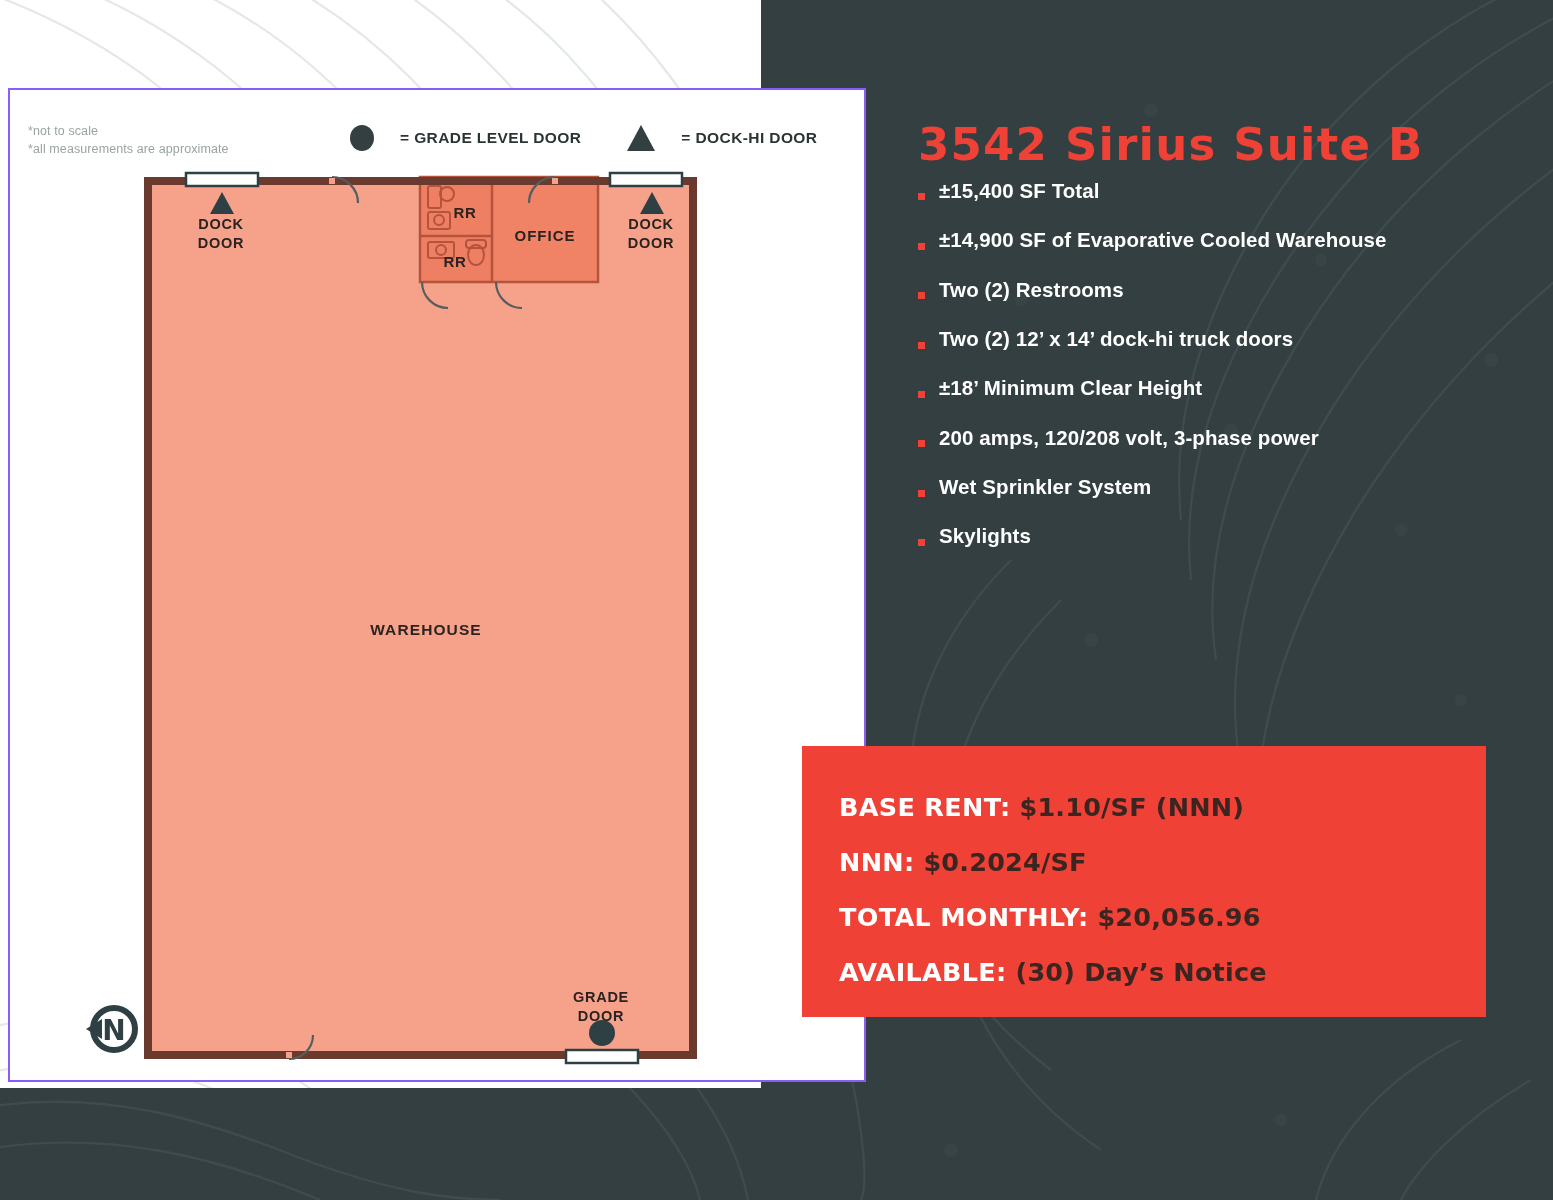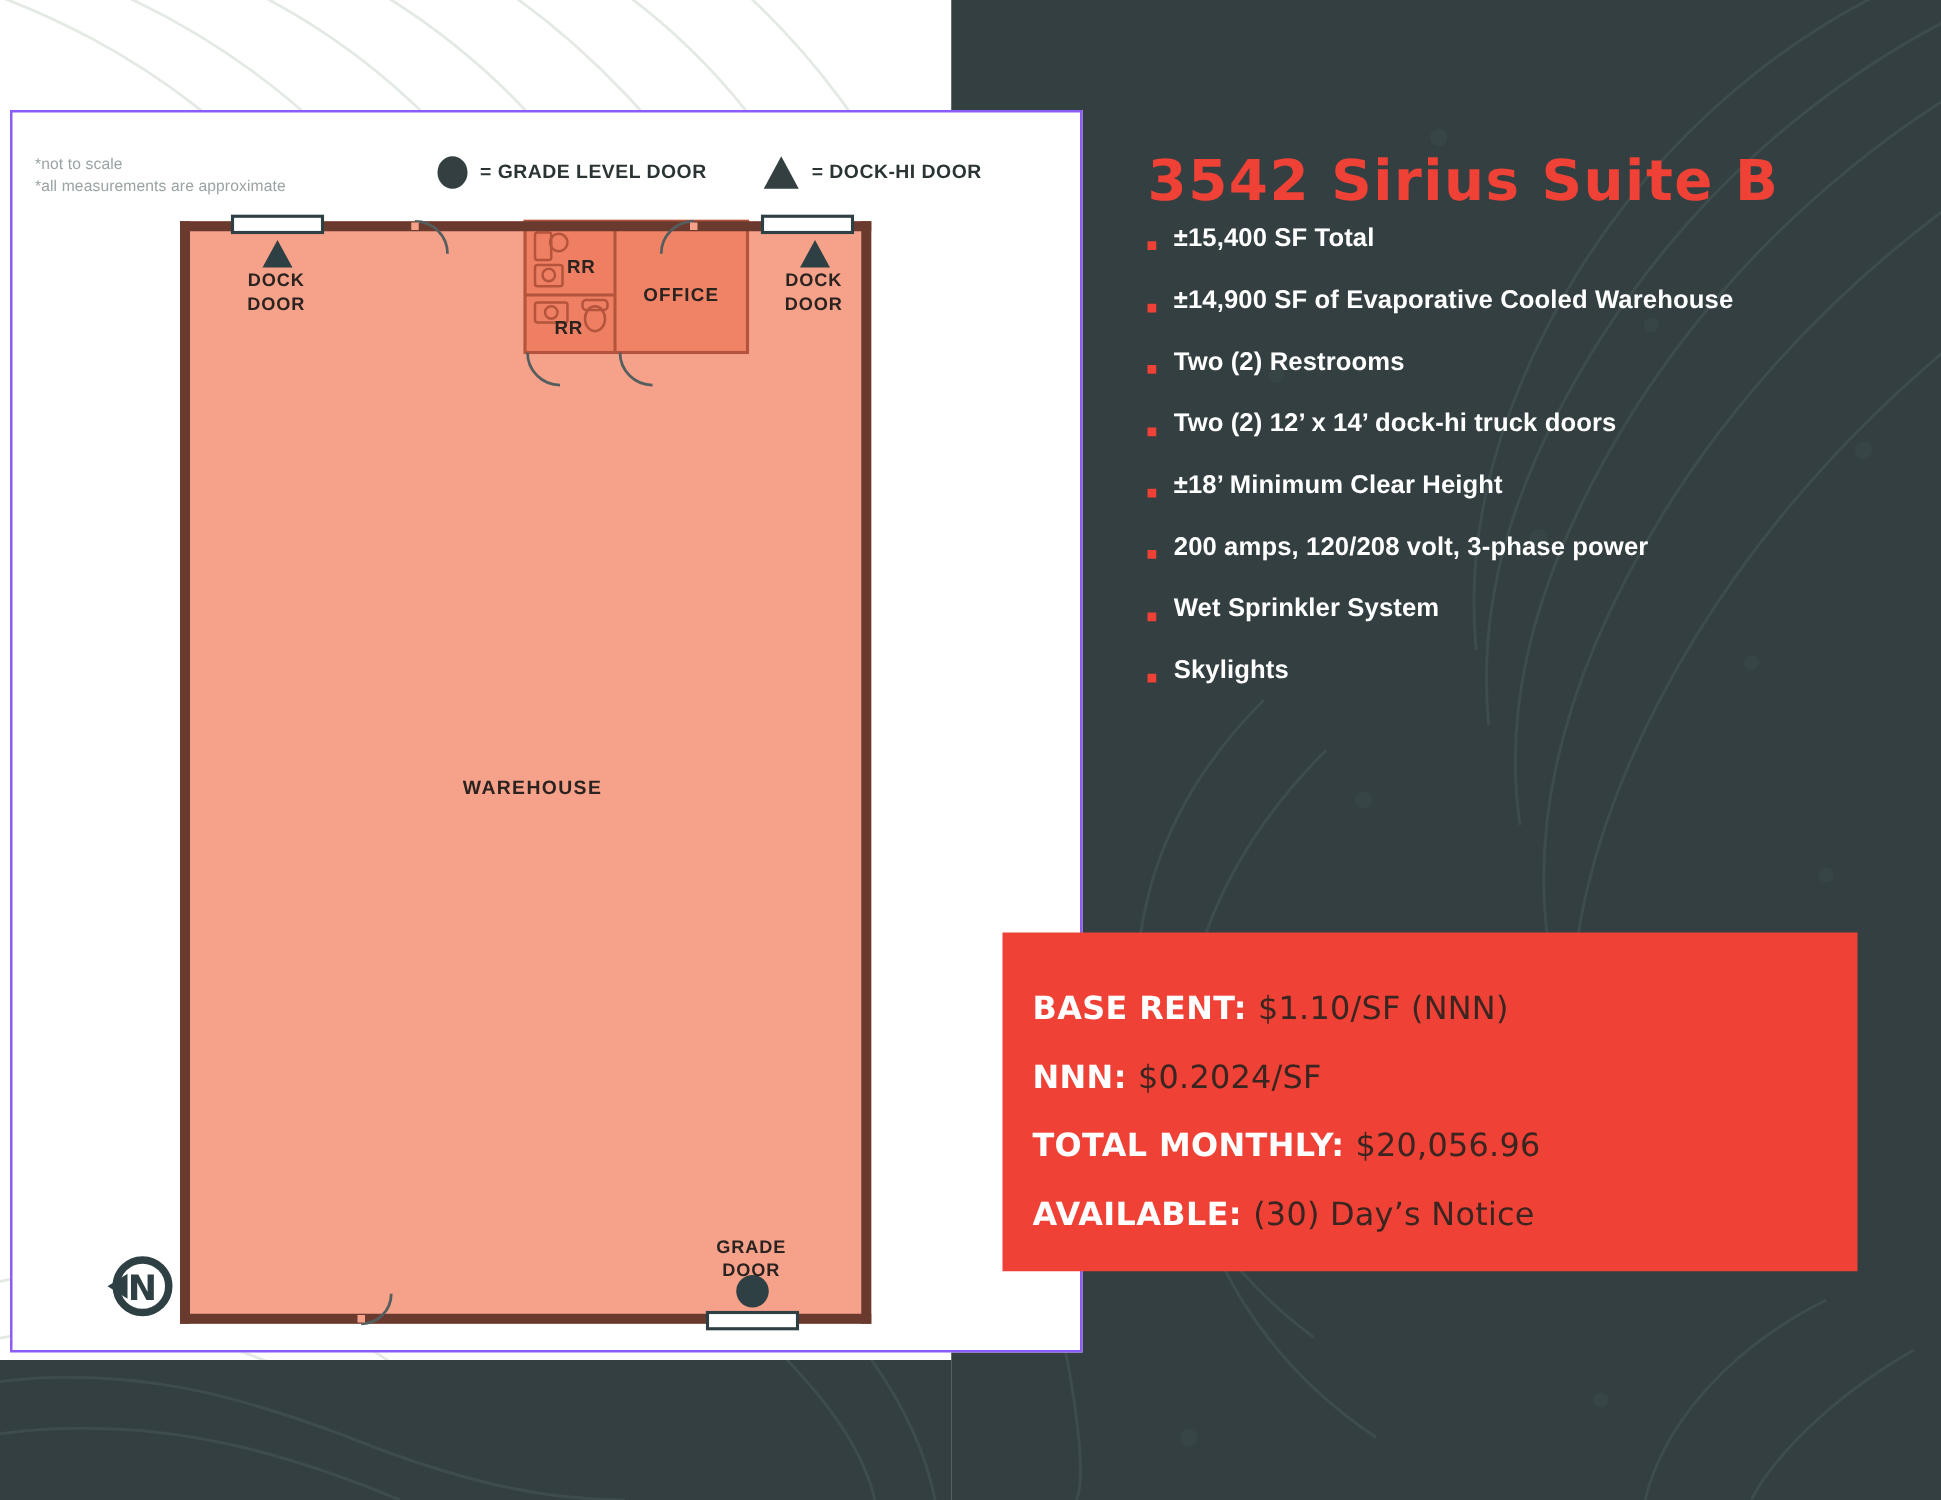--- a/index.html
+++ b/index.html
@@ -30,21 +30,21 @@
     background:#ffffff; z-index:3;
     border:2px solid #8b5cf6;
   }
 
   .note {
     position:absolute; left:18px; top:32px;
     font-size:12.5px; color:#9aa3a3; line-height:1.45; letter-spacing:.1px;
   }
 
   .legend { position:absolute; top:35px; left:340px; display:flex; align-items:center; gap:46px; }
-  .legend-item { display:flex; align-items:center; gap:10px; }
+  .legend-item { display:flex; align-items:center; gap:26px; }
   .legend-text { font-size:15.5px; font-weight:700; color:#2b3434; letter-spacing:.4px; white-space:nowrap; }
   .dot-glyph { width:24px; height:26px; border-radius:50%; background:#333f40; display:block; }
   .tri-glyph {
     width:0;height:0;border-left:14px solid transparent;border-right:14px solid transparent;
     border-bottom:26px solid #333f40; display:block;
   }
 
   
   .plan { position:absolute; left:0; top:0; width:858px; height:994px; }
   .title {
@@ -58,29 +58,29 @@
   .bullet { display:flex; align-items:center; gap:14px; margin-bottom:26.4px; }
   .bullet-mark { width:7px; height:7px; background:#ef4136; flex:none; margin-top:11px; }
   .bullet-text {
     font-size:20.5px; color:#ffffff; font-weight:600; line-height:1.12;
     letter-spacing:.1px; white-space:nowrap;
   }
 
   
   .price-box {
     position:absolute; left:802px; top:746px; width:684px; height:271px;
-    background:#ef4136; z-index:5; padding:46px 0 0 24px;
+    background:#ef4136; z-index:5; padding:46px 0 0 37px;
   }
   .price-row { display:flex; align-items:baseline; gap:9px; margin-bottom:25px; }
   .price-label {
     font-size:25.5px; font-weight:700; color:#ffffff; letter-spacing:.3px;
     font-family:"DejaVu Sans", sans-serif; white-space:nowrap;
   }
   .price-value {
-    font-size:25.5px; font-weight:400; color:#3a2520; letter-spacing:.2px;
+    font-size:25.5px; font-weight:700; color:#3a2520; letter-spacing:.2px;
     font-family:"DejaVu Sans", sans-serif; white-space:nowrap;
   }
 </style>
 </head>
 <body>
 
 <div class="stage">
 
   <svg class="topo-white" viewBox="0 0 1553 1200" preserveAspectRatio="none">
     <g fill="none" stroke="#e3e9e3" stroke-width="2.2">

